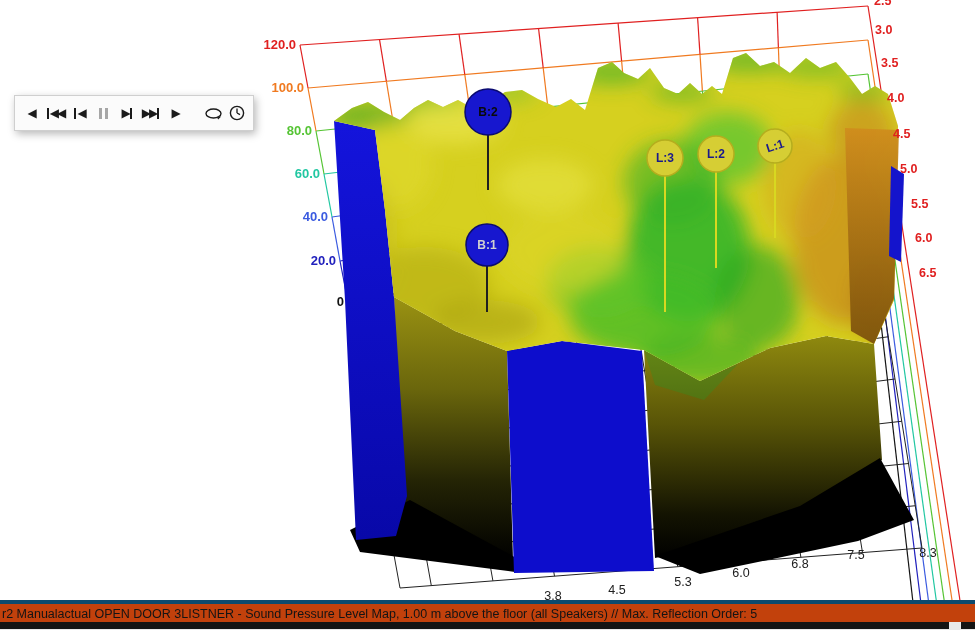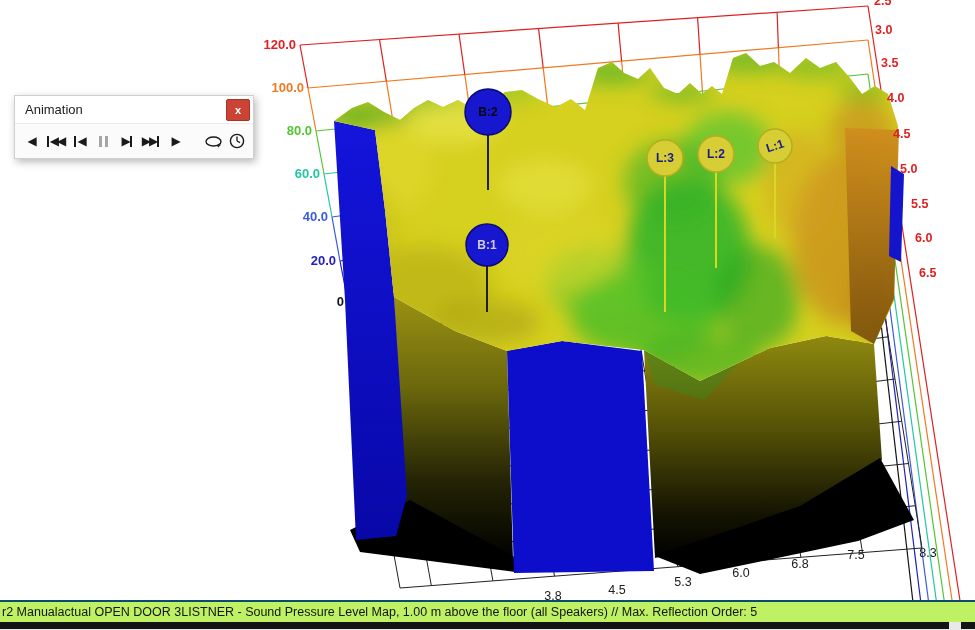--- a/index.html
+++ b/index.html
@@ -21,22 +21,22 @@
   .abtn{min-width:22px;height:24px;display:flex;align-items:center;justify-content:center;
         color:#1a1a1a;font-size:12px;cursor:pointer;border-radius:2px;margin:0 1px;}
   .abtn .tri{font-size:12px;line-height:1;letter-spacing:-2px;}
   .abtn .bar{display:inline-block;width:2px;height:11px;background:#1a1a1a;margin:0 1px;}
   .abtn.disabled{color:#a6a6a6;}
   .pausebars{display:flex;gap:3px;}
   .pausebars i{display:block;width:3px;height:11px;background:#a6a6a6;}
   .tb-divider{width:1px;height:22px;background:#c9c9c9;margin:0 7px;}
 
   
-  #status-bar{position:absolute;left:0;top:600px;width:975px;height:22px;background:#bef264;
-              border-top:2px solid #0c4a6e;z-index:30;}
+  #status-bar{position:absolute;left:0;top:600px;width:975px;height:22px;background:#c2410c;
+              border-top:4px solid #0c4a6e;z-index:30;}
   #status-bar .txt{position:absolute;left:2px;top:3px;font-size:12.5px;color:#141414;white-space:nowrap;}
   #bottom-strip{position:absolute;left:0;top:622px;width:975px;height:8px;background:#e9e9e9;z-index:31;}
   #bottom-strip .seg1{position:absolute;left:0;top:0;width:949px;height:7px;background:#141414;}
   #bottom-strip .seg2{position:absolute;left:961px;top:0;width:14px;height:7px;background:#141414;}
 </style>
 </head>
 <body>
 
 <div id="stage">
 
@@ -249,24 +249,20 @@
           <text x="683" y="586" fill="#202020" font-size="12.5" text-anchor="middle" font-weight="normal">5.3</text>
           <text x="741" y="577" fill="#202020" font-size="12.5" text-anchor="middle" font-weight="normal">6.0</text>
           <text x="800" y="568" fill="#202020" font-size="12.5" text-anchor="middle" font-weight="normal">6.8</text>
           <text x="856" y="559" fill="#202020" font-size="12.5" text-anchor="middle" font-weight="normal">7.5</text>
           <text x="928" y="557" fill="#202020" font-size="12.5" text-anchor="middle" font-weight="normal">8.3</text>
         </g>
     </svg>
   </div>
 
   <div id="anim-win">
-    <div id="anim-title">
-      <span class="t">Animation</span>
-      <div id="anim-close">x</div>
-    </div>
     <div id="anim-toolbar">
         <div class="abtn">
           <span class="tri">◀</span>
         </div>
         <div class="abtn">
           <i class="bar"></i>
           <span class="tri">◀◀</span>
         </div>
         <div class="abtn">
           <i class="bar"></i>

